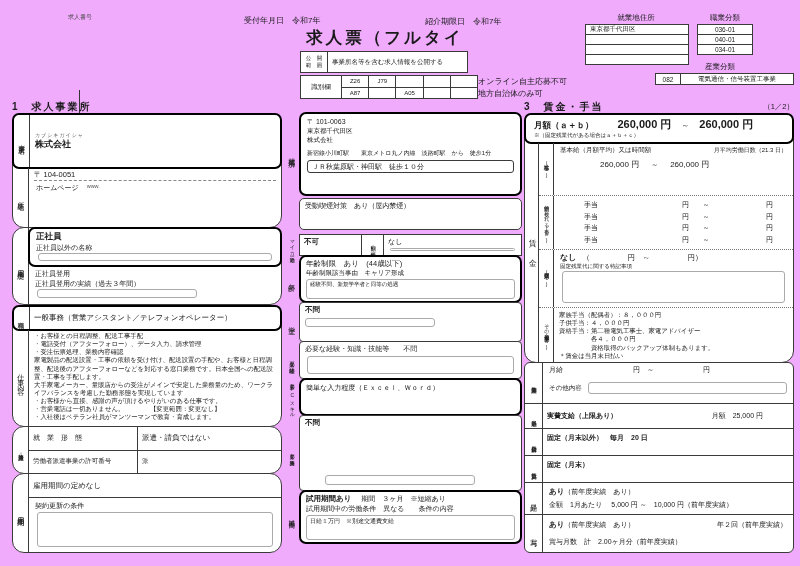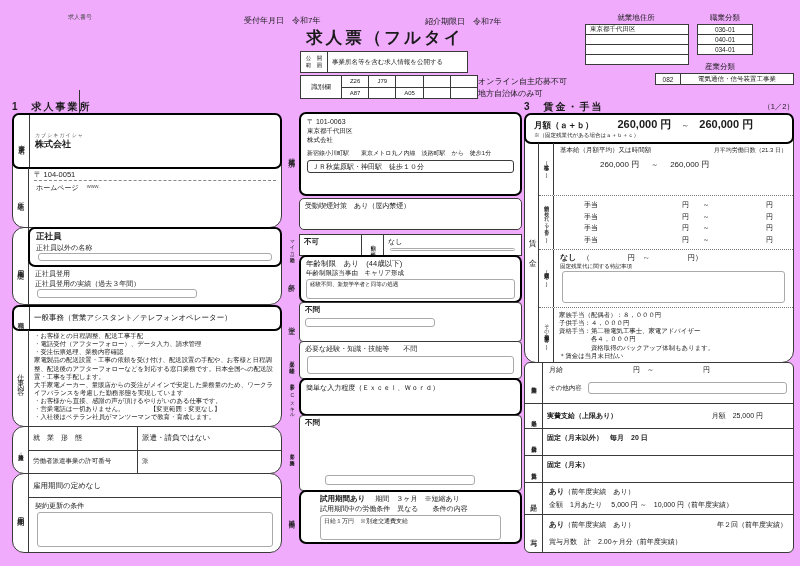--- a/index.html
+++ b/index.html
@@ -240,21 +240,21 @@
       <div class="vlab f5" style="width:15px;letter-spacing:0">必要な免許・資格</div>
       <div class="b col" style="flex:1;border-radius:4px;padding:2px 5px">
         <div class="f75 bold">不問</div>
         <div style="flex:1"></div>
         <div class="inb" style="height:10px;width:150px;margin:0 4px 3px 20px"></div>
       </div>
     </div>
 
     <div class="row" style="height:54px;margin-top:-1px">
       <div class="vlab f6" style="width:15px">試用期間</div>
-      <div class="em col" style="flex:1;padding:2px 19px">
+      <div class="em col" style="flex:1;padding:2px 5px">
         <div class="row" style="gap:10px">
           <span class="f75 bold">試用期間あり</span>
           <span class="f7">期間　３ヶ月　※短縮あり</span>
         </div>
         <div class="row" style="gap:14px">
           <span class="f7">試用期間中の労働条件　異なる</span>
           <span class="f7">条件の内容</span>
         </div>
         <div class="inb f6" style="flex:1;margin-top:1px;padding:1px 3px">日給１万円　※別途交通費支給</div>
       </div>

